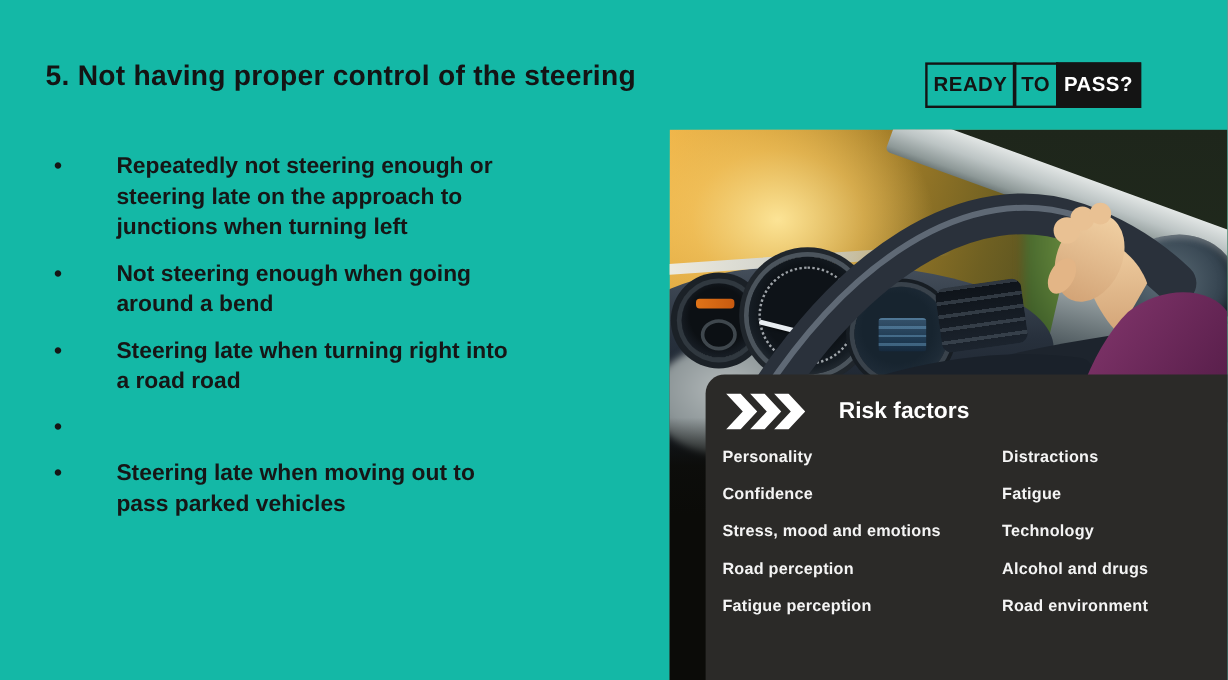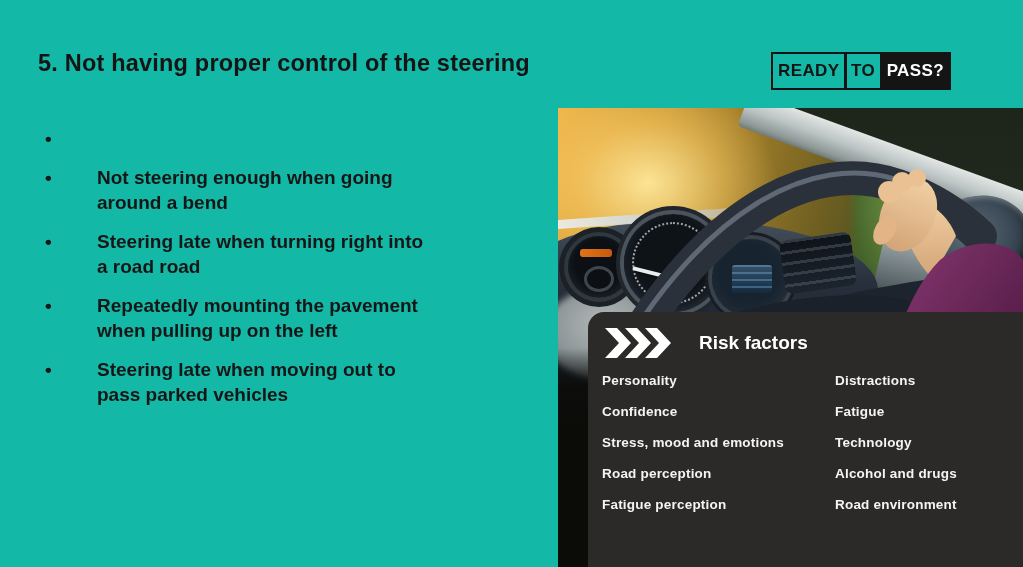--- a/index.html
+++ b/index.html
@@ -106,35 +106,36 @@
 
   <div class="logo">
     <span class="logo-box">READY</span>
     <span class="logo-box">TO</span>
     <span class="logo-box logo-pass">PASS?</span>
   </div>
 
   <ul class="bullets">
     <li>
       <span class="bmark">•</span>
+      <span class="btext">Repeatedly not steering enough or
+steering late on the approach to
+junctions when turning left</span>
     </li>
     <li>
       <span class="bmark">•</span>
       <span class="btext">Not steering enough when going
 around a bend</span>
     </li>
     <li>
       <span class="bmark">•</span>
       <span class="btext">Steering late when turning right into
 a road road</span>
     </li>
     <li>
       <span class="bmark">•</span>
-      <span class="btext">Repeatedly mounting the pavement
-when pulling up on the left</span>
     </li>
     <li>
       <span class="bmark">•</span>
       <span class="btext">Steering late when moving out to
 pass parked vehicles</span>
     </li>
   </ul>
 
   <div class="photo" role="img" aria-label="Driver's hand on a steering wheel with dashboard, windscreen and wing mirror">
     <div class="ph ph-base"></div>

